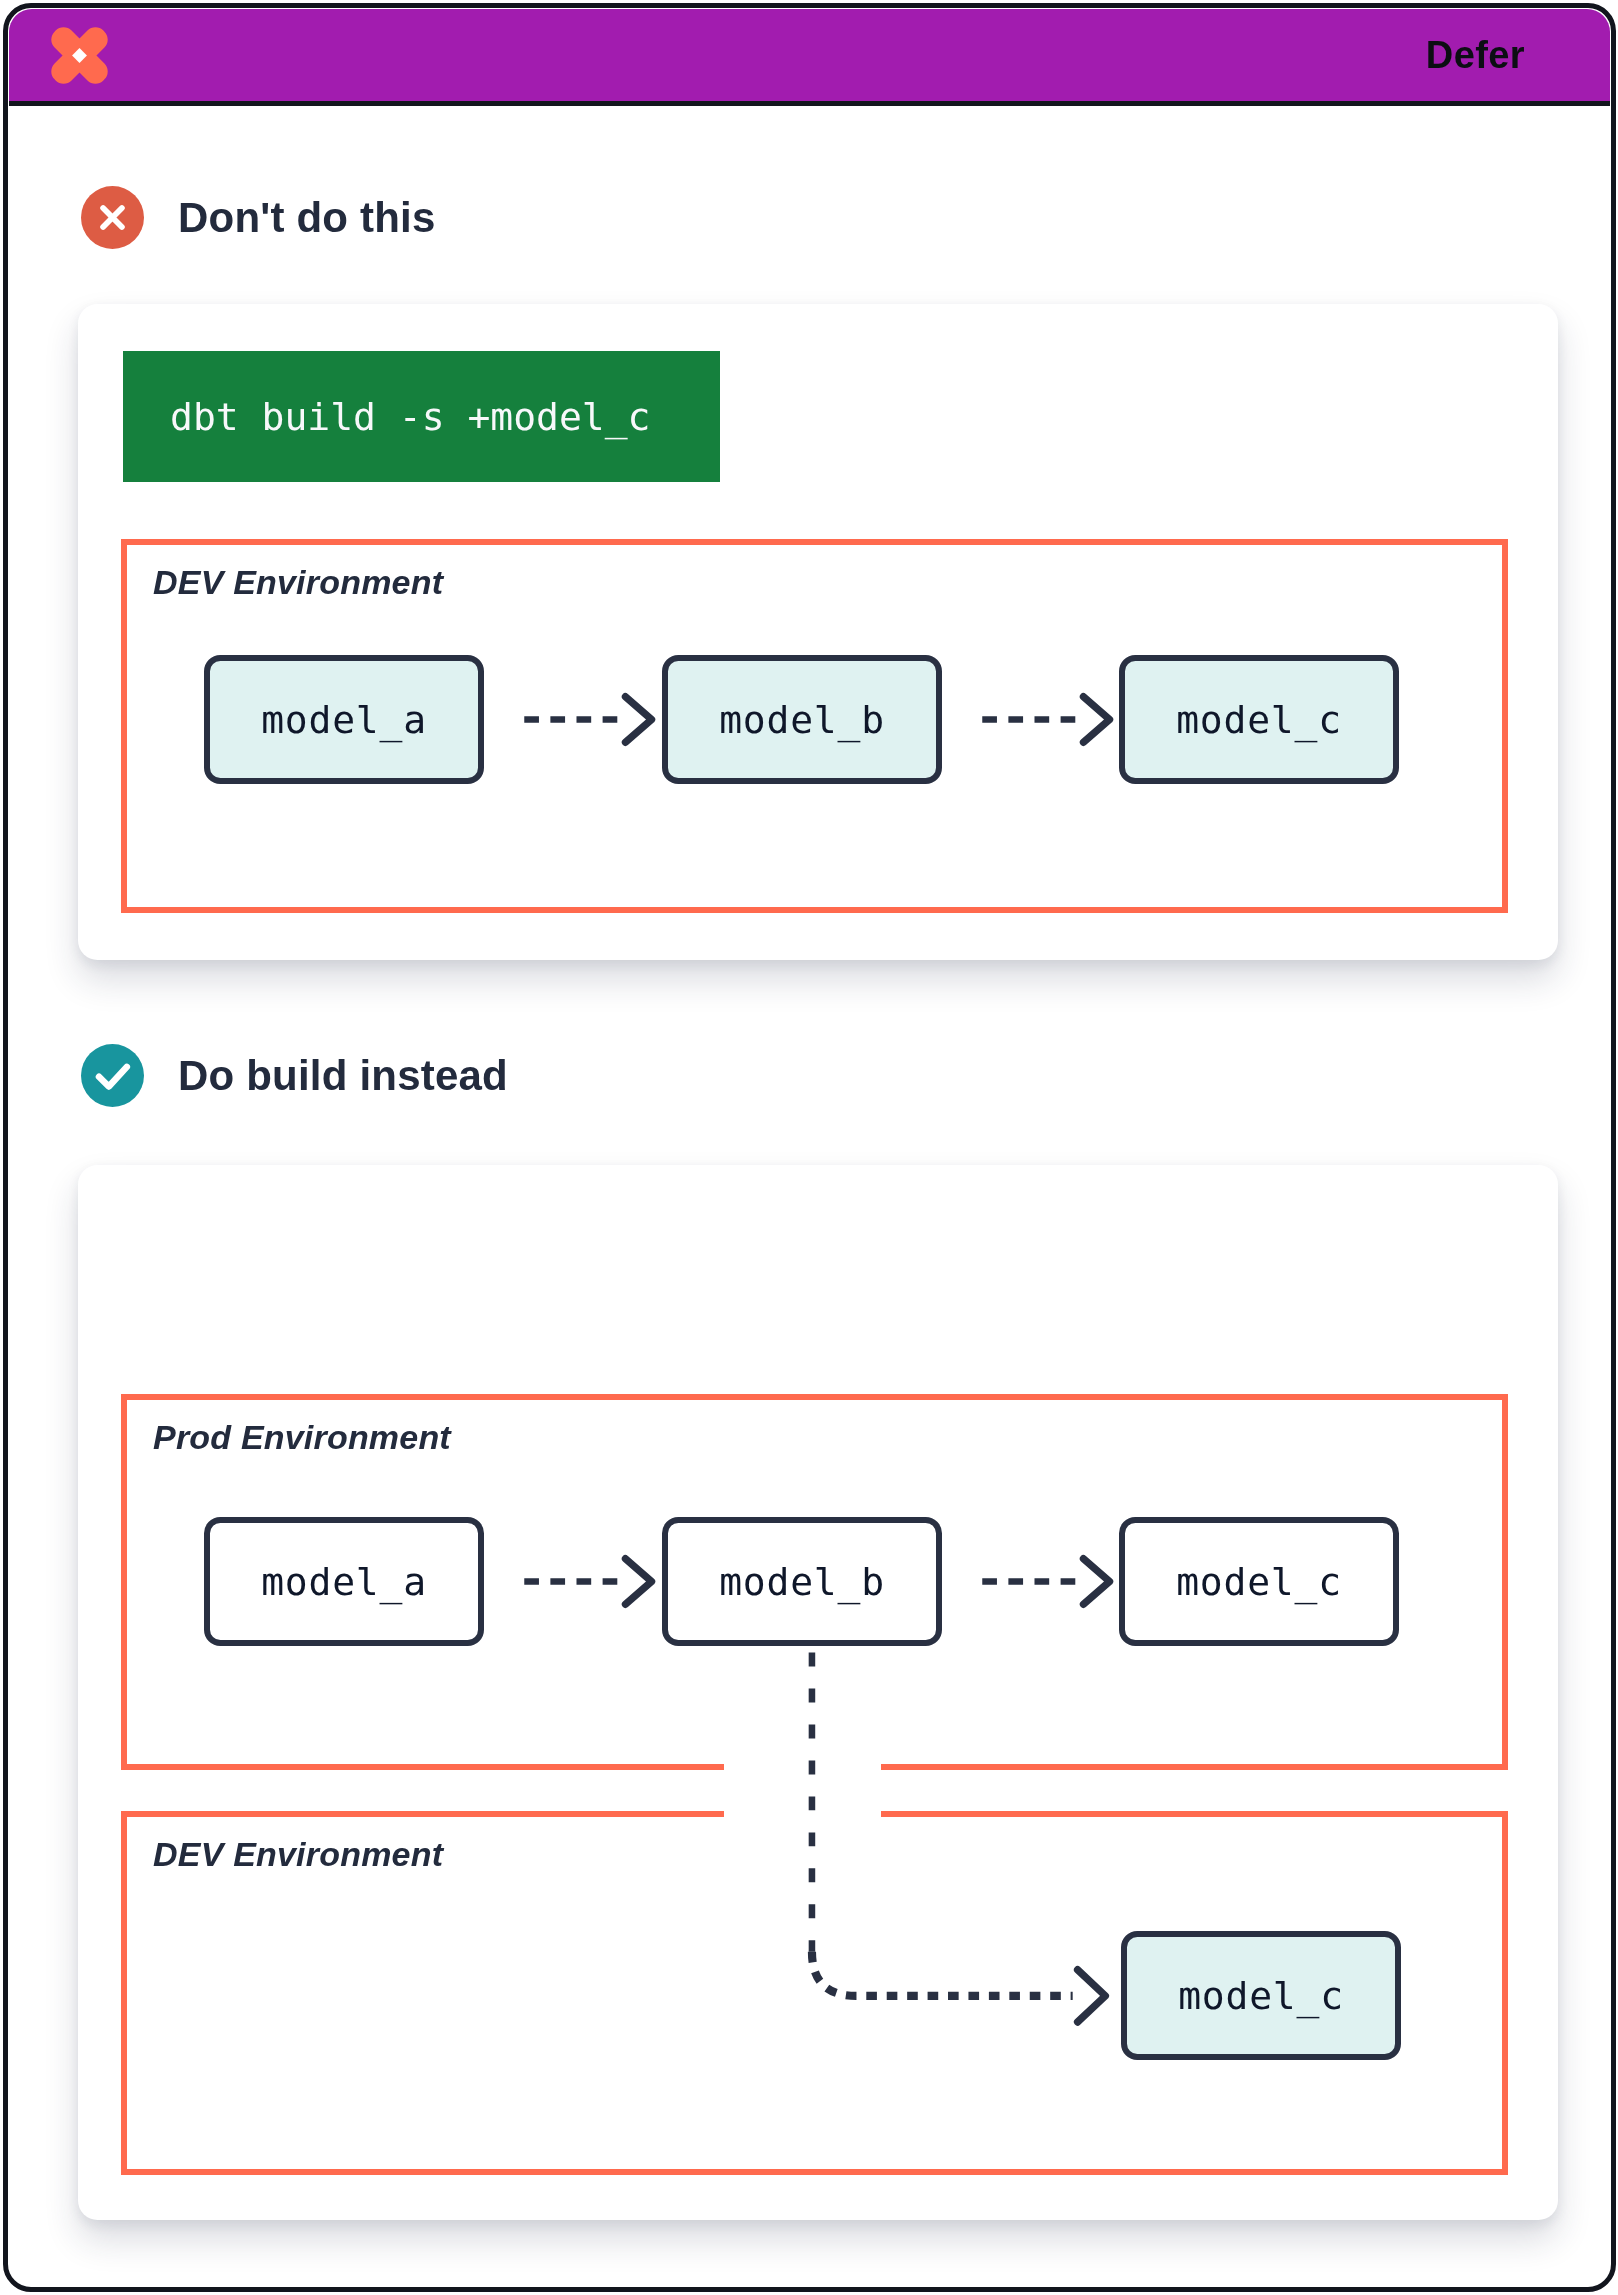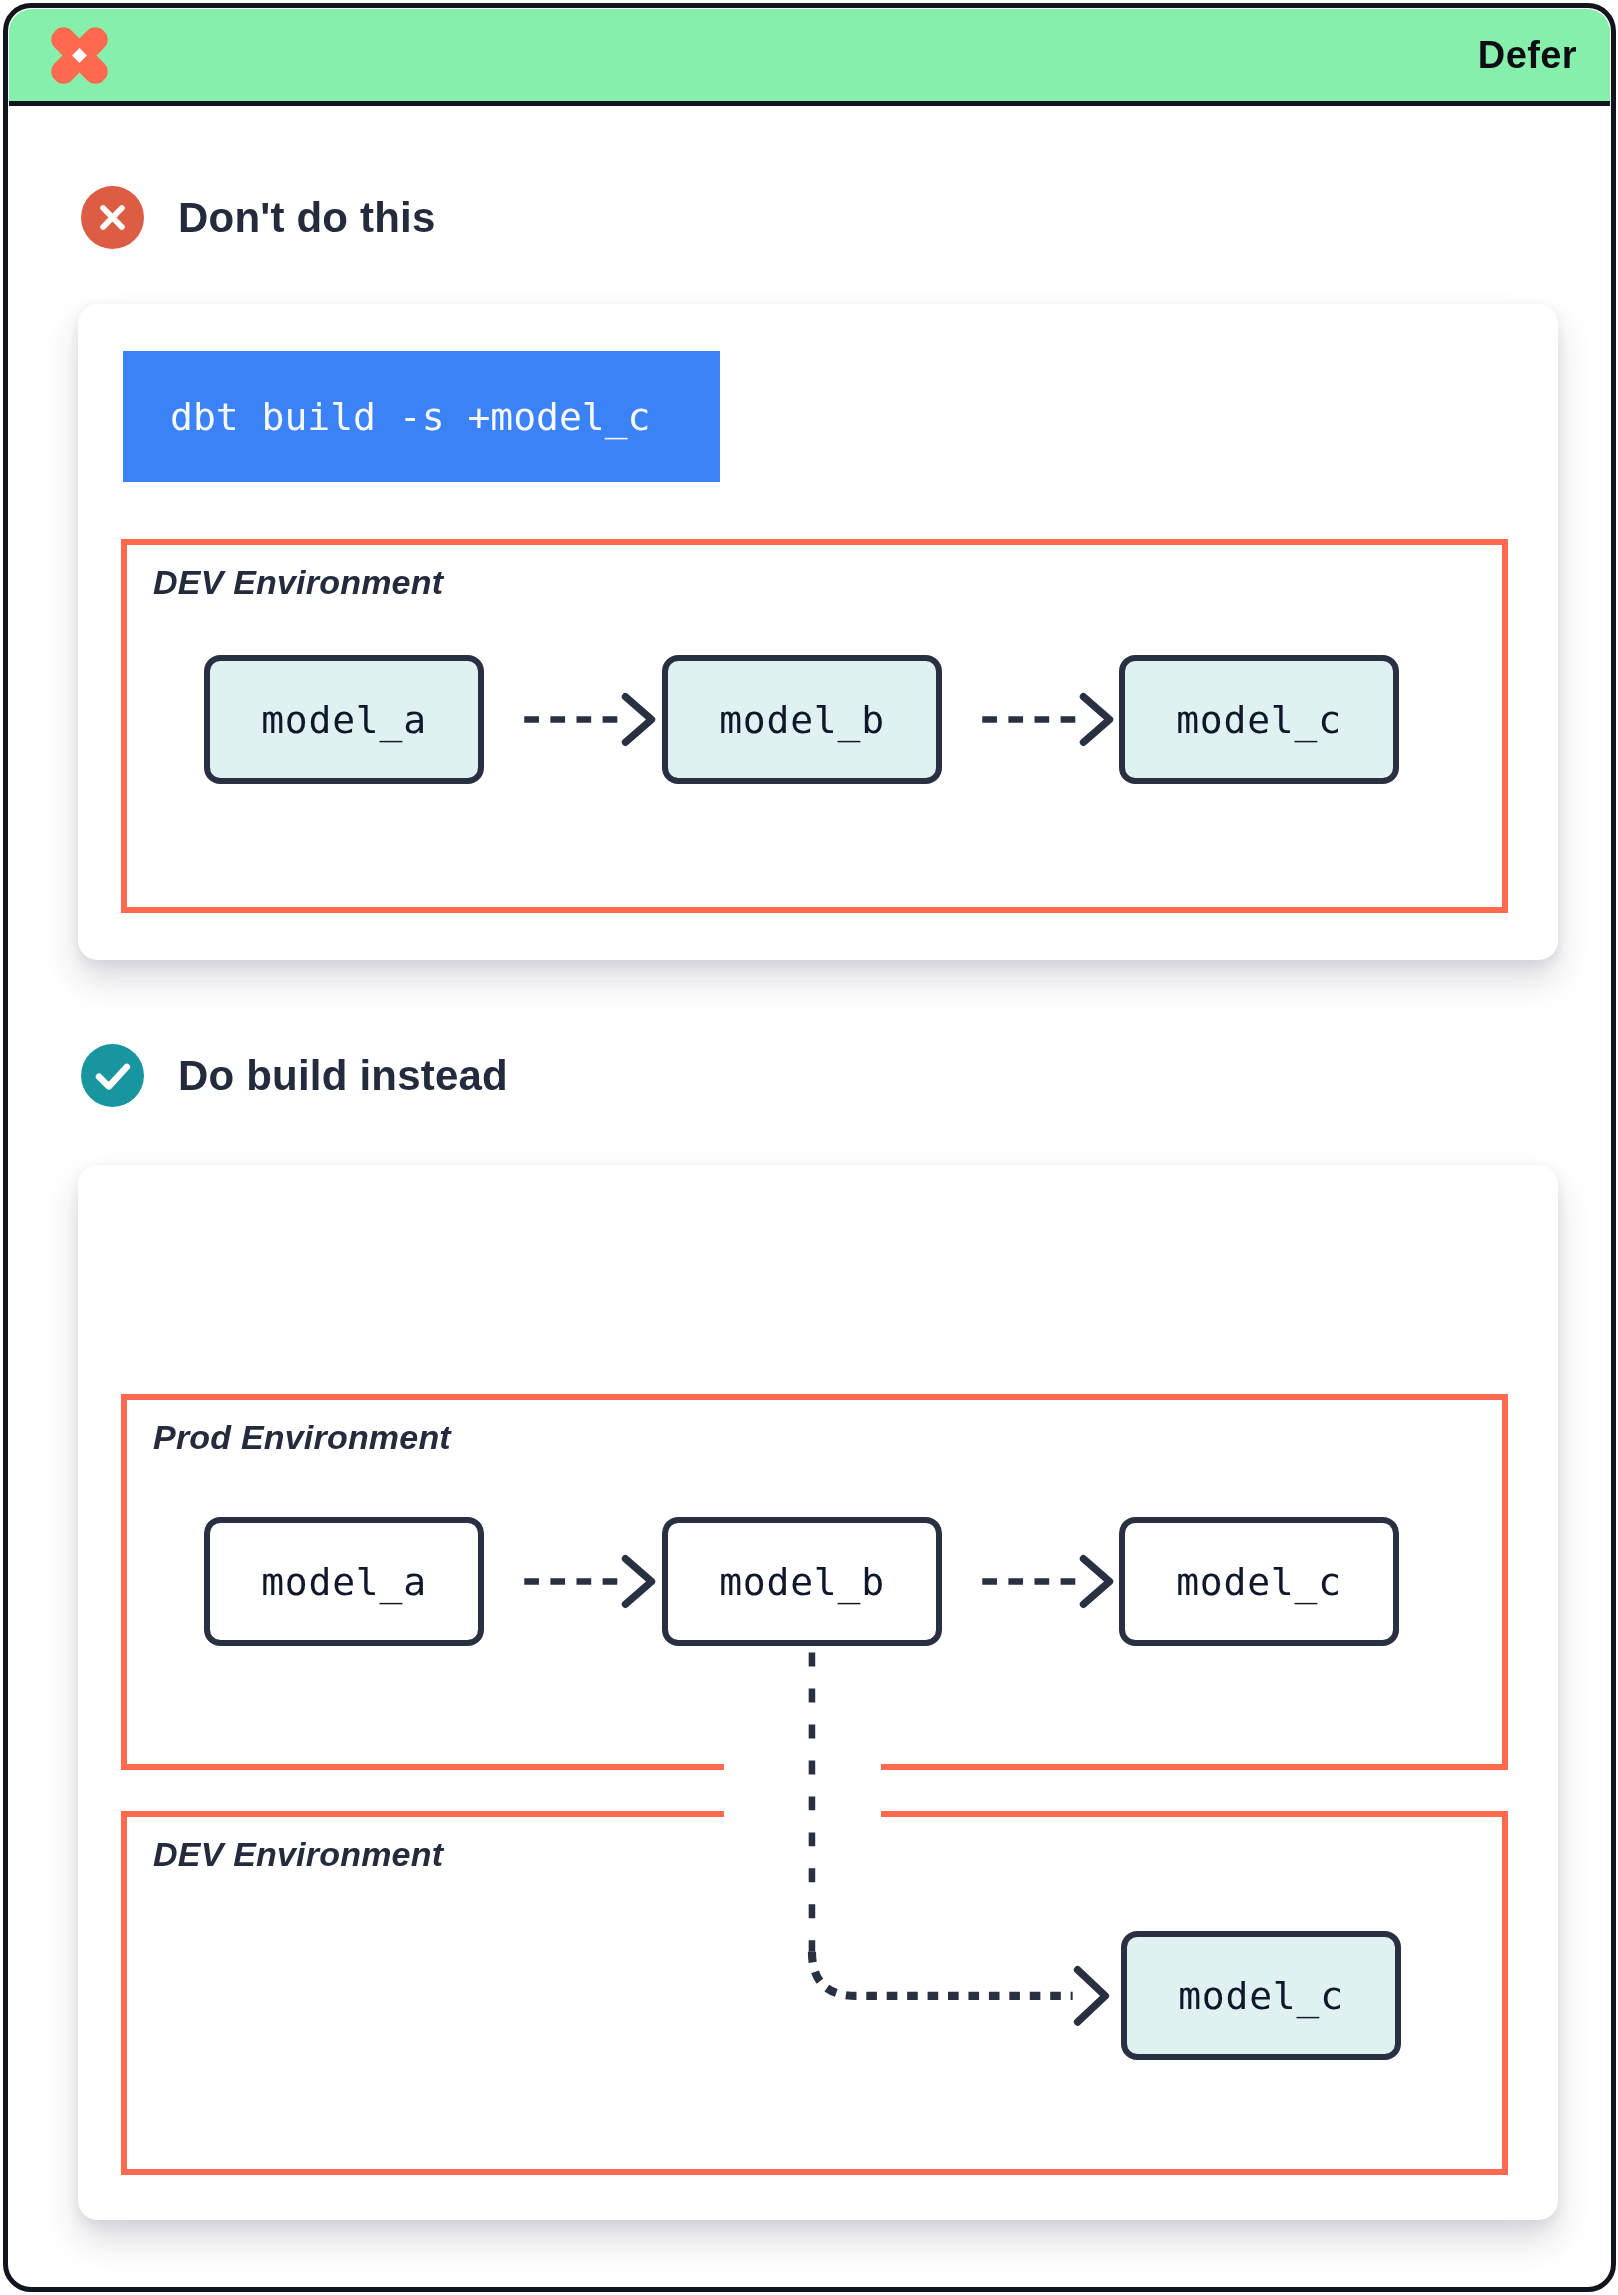--- a/index.html
+++ b/index.html
@@ -8,40 +8,40 @@
     font-family:"Liberation Sans", sans-serif;color:#293042;overflow:hidden;
   }
   
   .frame{
     position:absolute;inset:3.3px;border:5.7px solid #12151D;border-radius:28px;
     box-sizing:border-box;background:transparent;pointer-events:none;z-index:5;
   }
   .header{
     position:absolute;left:9px;top:9px;width:1601px;height:97px;
     border-bottom:5.7px solid #12151D;box-sizing:border-box;
-    display:flex;align-items:center;padding:0 33px 0 33px;z-index:4;background:#86efac;
+    display:flex;align-items:center;padding:0 85px 0 33px;z-index:4;background:#a21caf;
     border-radius:23px 23px 0 0;
     gap:45px;
   }
   .logo{width:75px;height:75px;flex:0 0 auto;}
   .header-spacer{flex:1;}
   .header-title{font-size:38px;font-weight:700;color:#0C0E13;letter-spacing:0.4px;}
 
   
   .section-head{position:absolute;left:81px;display:flex;align-items:center;gap:34px;z-index:2;}
   .badge{width:63px;height:63px;flex:0 0 auto;}
   .section-title{font-size:42px;font-weight:800;color:#232B3D;letter-spacing:0.2px;}
 
   
   .card{
     position:absolute;left:78px;width:1480px;background:#ffffff;border-radius:19.6px;
     box-shadow:0 19.6px 34px rgba(30,40,70,.16), 0 4.9px 11.4px rgba(30,40,70,.08);
   }
   .code{
-    position:absolute;background:#3b82f6;display:flex;align-items:center;
+    position:absolute;background:#15803d;display:flex;align-items:center;
     font-family:"DejaVu Sans Mono","Liberation Mono",monospace;
     font-size:38px;color:#F7F8FA;padding-left:47px;box-sizing:border-box;white-space:pre;
   }
 
   
   .env{
     position:absolute;border:6.5px solid #FF6A4E;box-sizing:border-box;background:transparent;
   }
   .env-label{
     position:absolute;left:26px;top:18px;font-size:34px;font-weight:700;font-style:italic;

